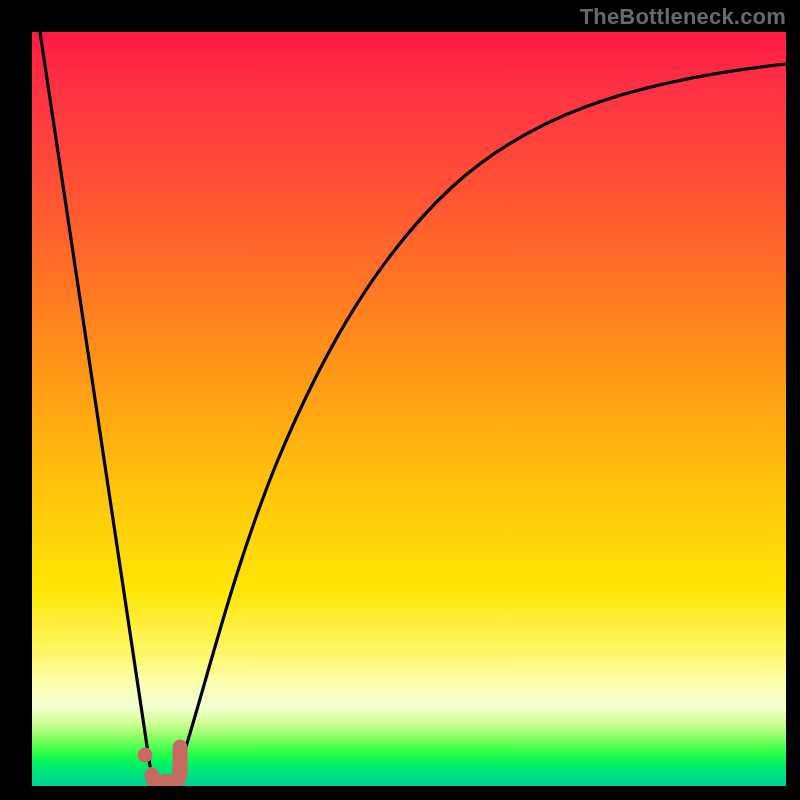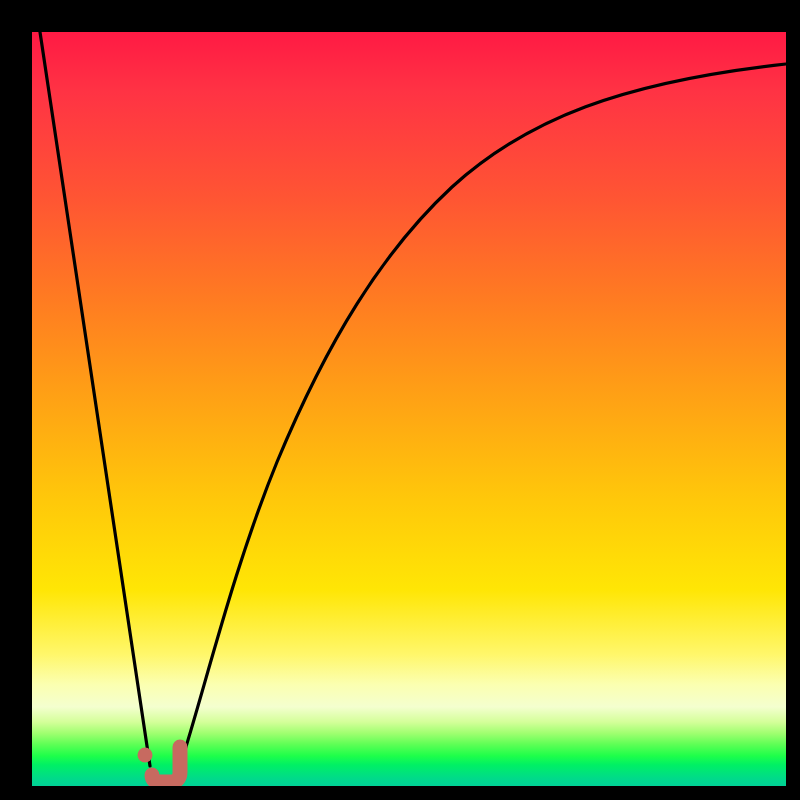--- a/index.html
+++ b/index.html
@@ -93,13 +93,14 @@
 
         <path d="M 148 715
                  L 148 740
                  Q 148 750 138 750
                  L 128 750
                  Q 120 750 120 743" stroke="#c76a60" stroke-width="15" fill="none" stroke-linecap="round" stroke-linejoin="round"></path>
       </g>
     </svg>
   </div>
 
+  <div class="watermark">TheBottleneck.com</div>
 </div>
 
 </body></html>

